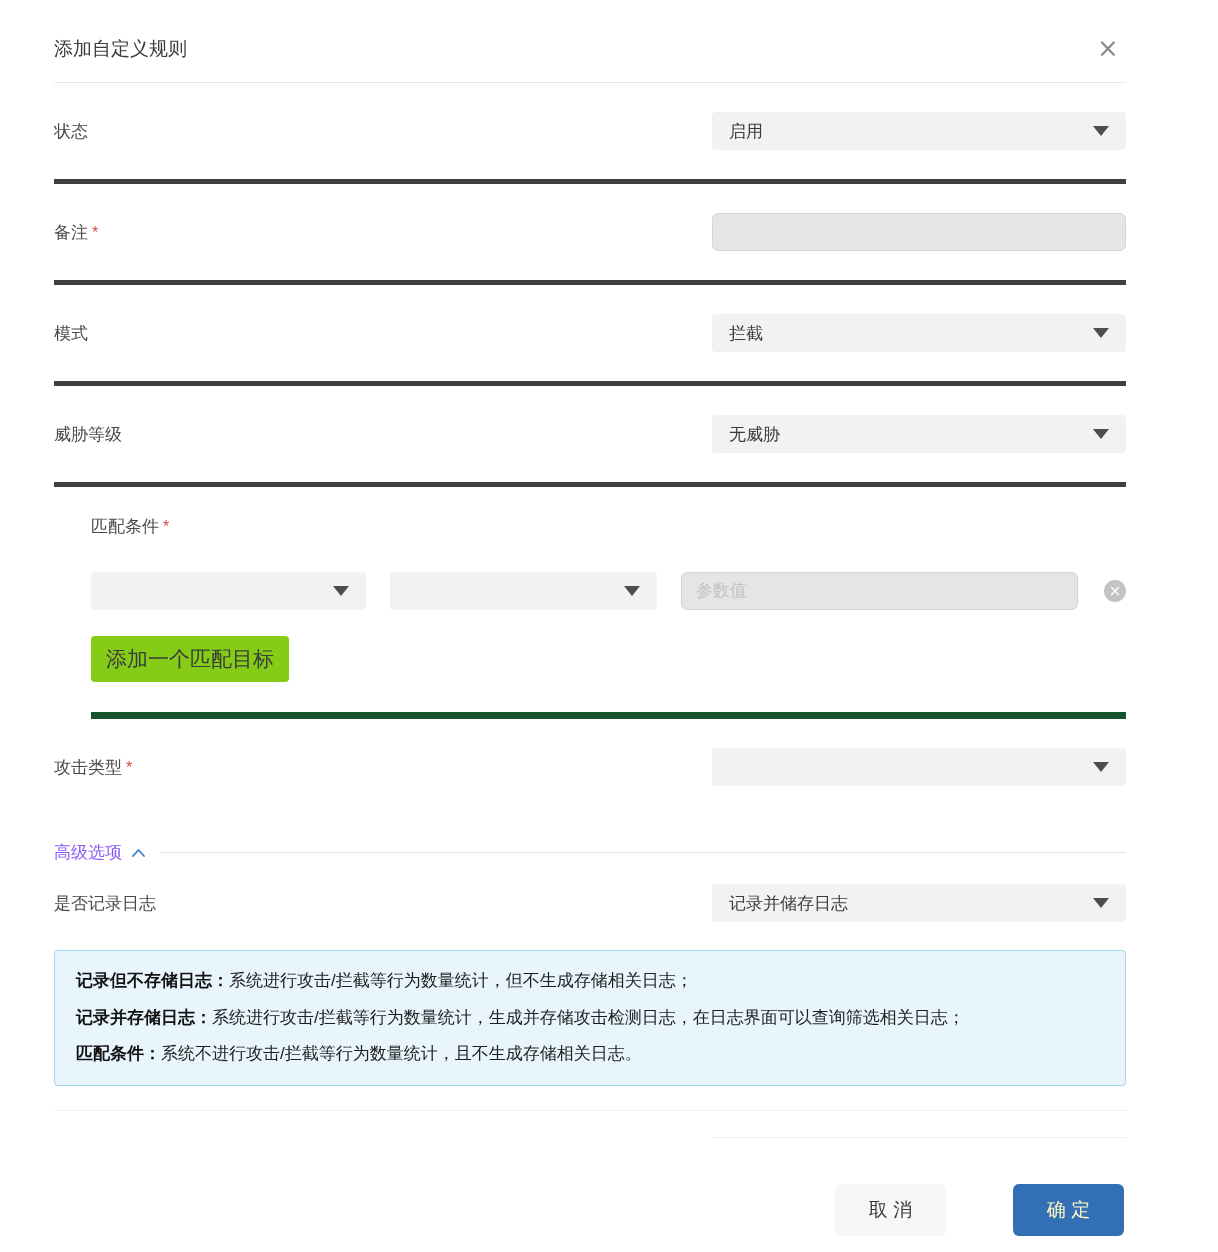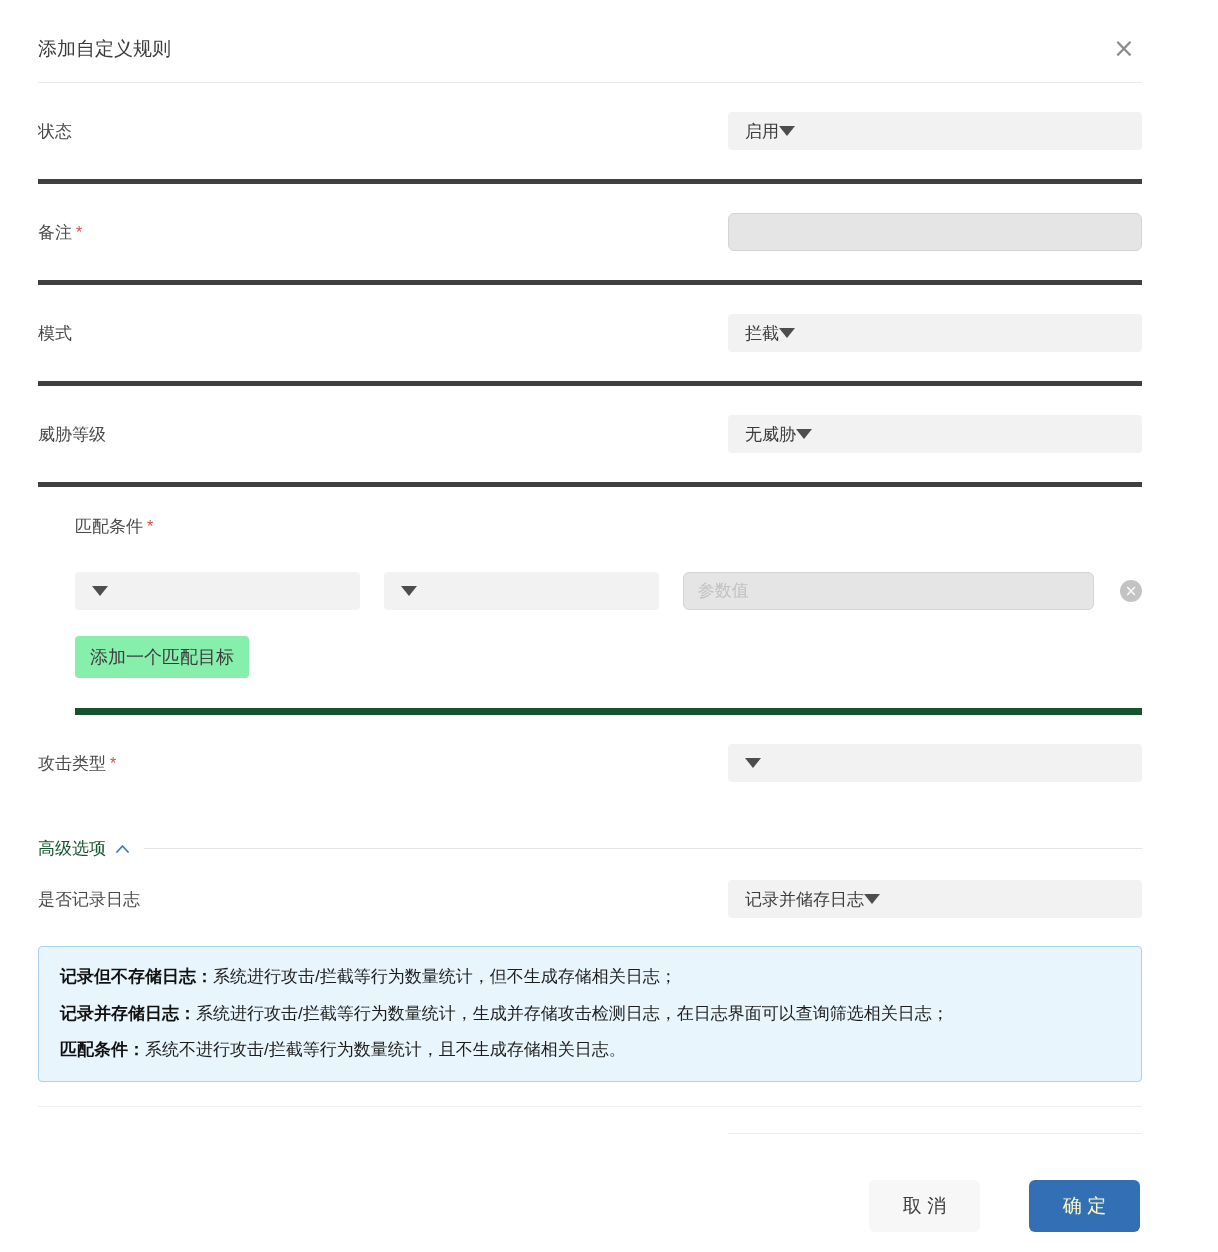--- a/index.html
+++ b/index.html
@@ -4,21 +4,21 @@
 <style>
   * { margin: 0; padding: 0; box-sizing: border-box; }
   html, body { background: #fff; }
   body {
     width: 1218px; height: 1252px;
     font-family: "Liberation Sans", "DejaVu Sans", sans-serif;
     color: #4a4a4a;
     position: relative;
     overflow: hidden;
   }
-  .dialog { width: 1180px; height: 1252px; background: #fff; padding: 0 38px; }
+  .dialog { width: 1180px; height: 1252px; background: #fff; padding: 0 54px; }
 
   
   .dialog-header { position: relative; padding-top: 36px; padding-bottom: 20px; border-bottom: 1px solid #e8e8e8; }
   .dialog-title { font-size: 19px; color: #3c3c3c; font-weight: 400; }
   .close-btn {
     position: absolute; top: 32px; right: 2px;
     width: 32px; height: 32px; border: none; background: transparent;
     font-size: 26px; line-height: 30px; color: #8c8c8c; cursor: pointer;
     font-family: "DejaVu Sans", sans-serif;
   }
@@ -29,21 +29,21 @@
     padding: 29px 0; border-bottom: 5px solid #404040;
   }
   .form-row.no-divider { border-bottom: none; }
   .field-label { font-size: 17px; color: #4a4a4a; }
   .required { color: #cf4d44; margin-left: 4px; font-size: 16px; }
 
   .control { width: 414px; }
 
   .select {
     height: 38px; background: #f2f2f2; border-radius: 4px;
-    display: flex; align-items: center; 
+    display: flex; align-items: center; justify-content: space-between;
     padding: 0 17px; font-size: 17px; color: #3c3c3c; cursor: pointer;
   }
   .caret {
     width: 0; height: 0; flex-shrink: 0;
     border-left: 8px solid transparent; border-right: 8px solid transparent;
     border-top: 10px solid #4d4d4d;
   }
   .text-input {
     width: 100%; height: 38px; background: #e5e5e5;
     border: 1px solid #d4d4d4; border-radius: 6px;
@@ -59,50 +59,50 @@
   .select.match-w2 { width: 292px; margin-left: 24px; }
   .match-param { width: 438px; margin-left: 24px; }
   .remove-circle {
     width: 22px; height: 22px; border-radius: 50%; border: none;
     background: #c3c3c3; color: #fff; margin-left: 26px; flex-shrink: 0;
     font-size: 15px; line-height: 20px; text-align: center; cursor: pointer;
     font-family: "DejaVu Sans", sans-serif;
   }
   .add-target-btn {
     margin-top: 26px; display: inline-block; border: none; cursor: pointer;
-    background: #86efac; border-radius: 4px; padding: 9px 15px;
-    font-size: 18px; color: #3c3c3c;
+    background: #84cc16; border-radius: 4px; padding: 9px 15px;
+    font-size: 21px; color: #3c3c3c;
     font-family: "Liberation Sans", "DejaVu Sans", sans-serif;
   }
 
   
   .advanced-row { display: flex; align-items: center; margin-top: 26px; }
   .advanced-toggle {
     display: inline-flex; align-items: center; gap: 9px;
     border: none; background: transparent; cursor: pointer;
-    font-size: 17px; color: #14532d;
+    font-size: 17px; color: #8b5cf6;
     font-family: "Liberation Sans", "DejaVu Sans", sans-serif;
   }
   .advanced-line { flex: 1; height: 1px; background: #e4e4e4; margin-left: 14px; }
 
   .log-row { padding: 20px 0 0 0; border-bottom: none; }
 
   
   .info-box {
     margin-top: 28px;
     background: #e9f5fc; border: 1px solid #a6d4ee; border-radius: 4px;
     padding: 12px 21px; font-size: 17px; line-height: 2.15; color: #1d1d1d;
   }
   .info-box b { font-weight: bold; color: #111; }
 
   .footer-divider-full { margin-top: 24px; height: 1px; background: #f0f0f0; }
   .footer-divider-right { margin-top: 26px; margin-left: auto; width: 414px; height: 1px; background: #ececec; }
 
   
-  .footer { display: flex; justify-content: flex-end; align-items: center; gap: 49px; margin-top: 46px; padding-right: 2px; }
+  .footer { display: flex; justify-content: flex-end; align-items: center; gap: 67px; margin-top: 46px; padding-right: 2px; }
   .btn {
     height: 52px; min-width: 111px; padding: 0 24px;
     border: none; border-radius: 6px; font-size: 19px; cursor: pointer;
     font-family: "Liberation Sans", "DejaVu Sans", sans-serif;
   }
   .btn-cancel { background: #f7f7f7; color: #3c3c3c; }
   .btn-confirm { background: #326fb5; color: #fef9c3; }
 </style>
 </head>
 <body>

